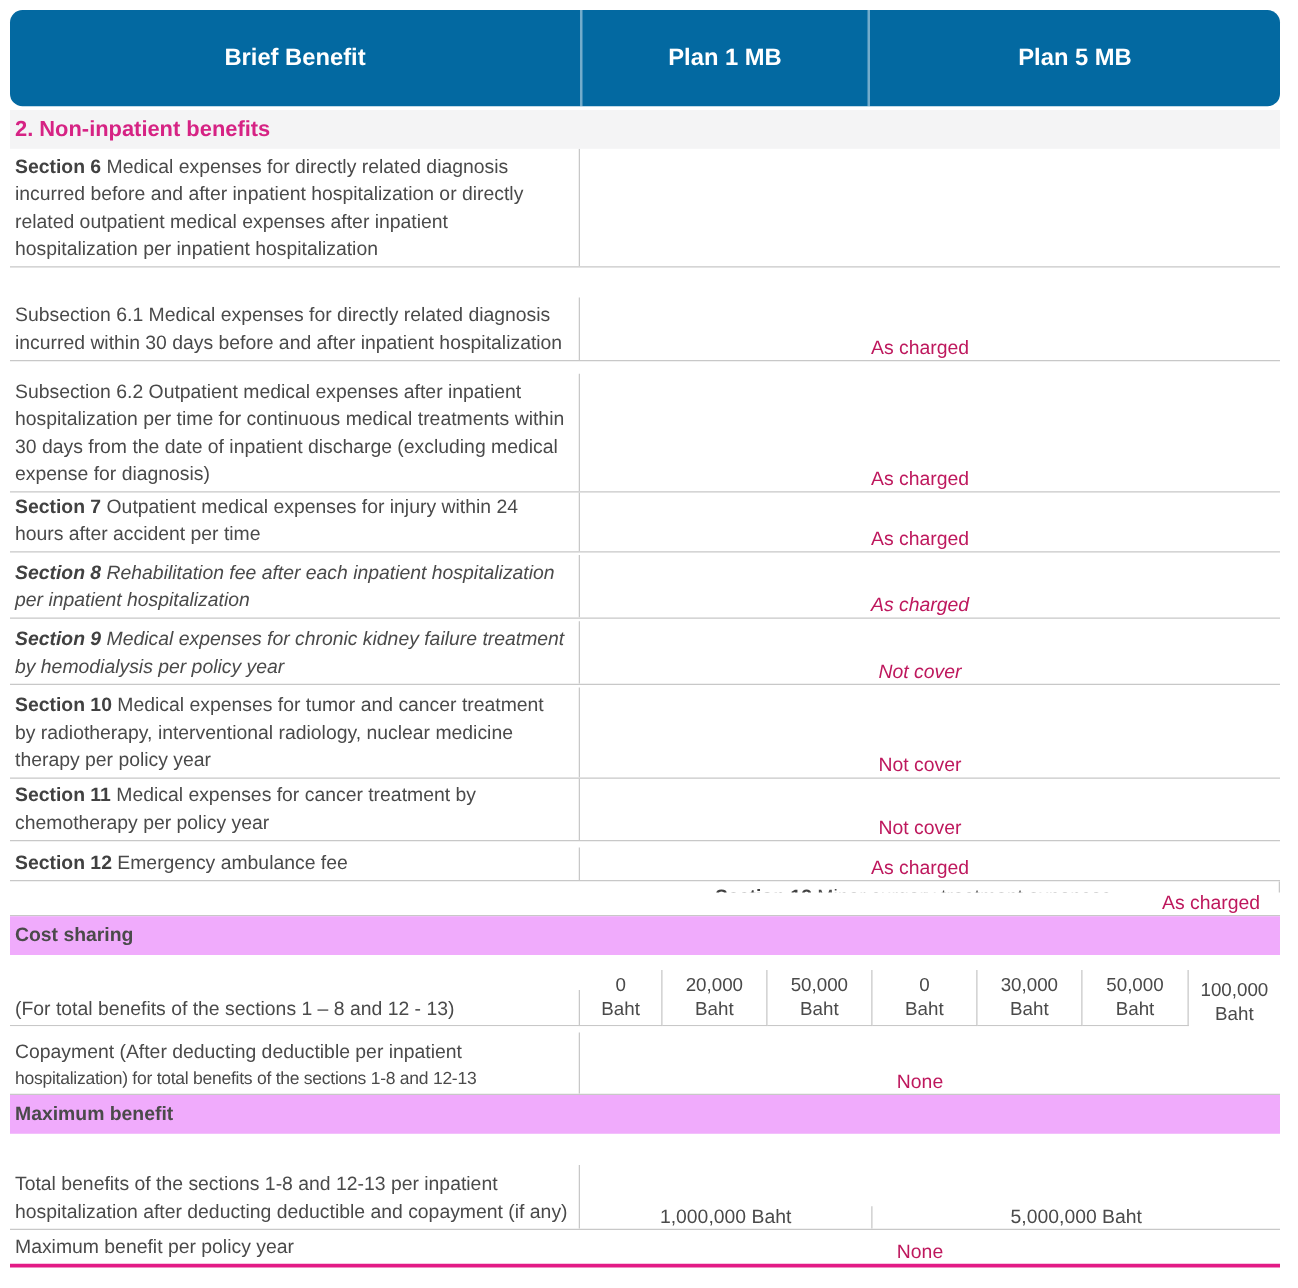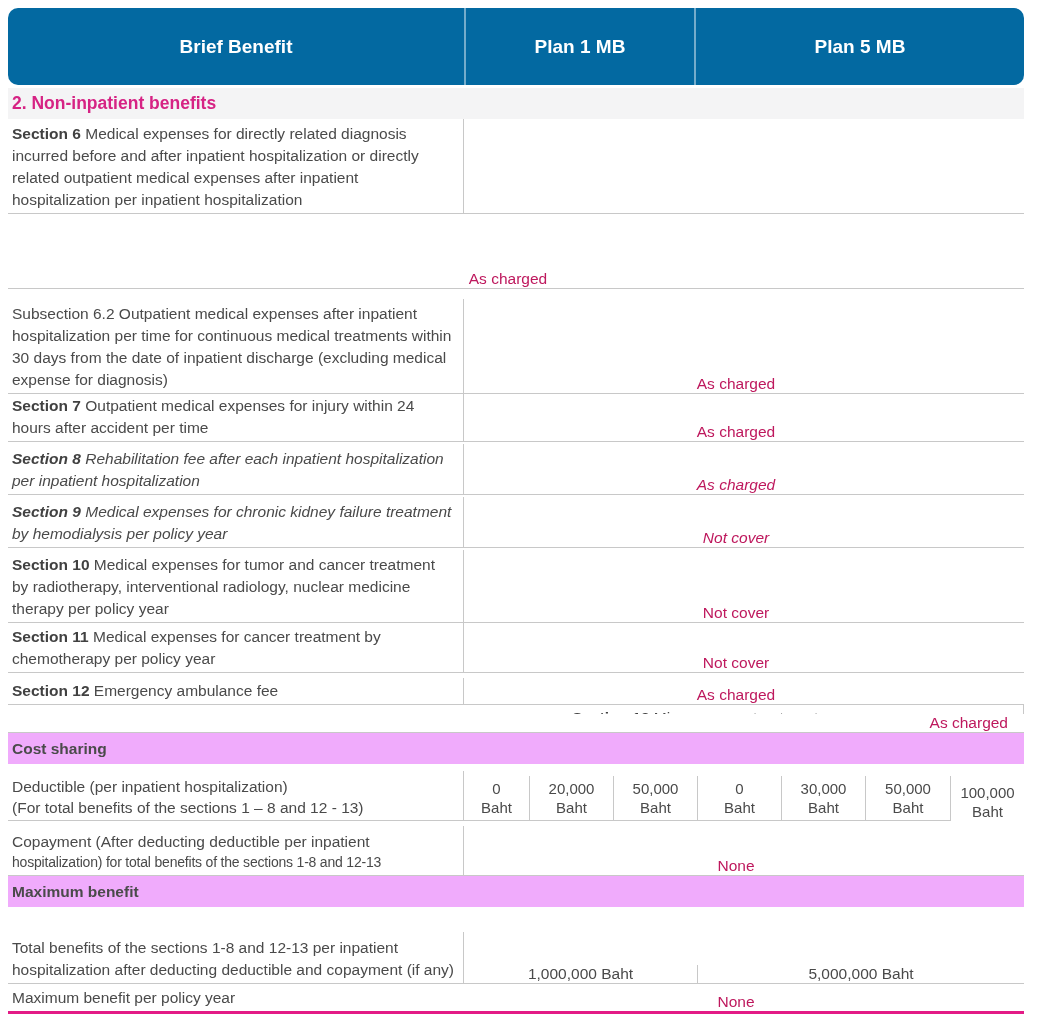--- a/index.html
+++ b/index.html
@@ -86,20 +86,21 @@
     </div>
 
     <div class="gray-band">2. Non-inpatient benefits</div>
 
     <div class="row h95">
       <div class="bcell"><span class="b">Section 6</span><span> Medical expenses for directly related diagnosis incurred before and after inpatient hospitalization or directly related outpatient medical expenses after inpatient hospitalization per inpatient hospitalization</span></div>
       <div class="vcell"></div>
     </div>
 
     <div class="row h75">
+      <div class="bcell"><span class="b"></span><span>Subsection 6.1 Medical expenses for directly related diagnosis incurred within 30 days before and after inpatient hospitalization</span></div>
       <div class="vcell">As charged</div>
     </div>
 
     <div class="row h105">
       <div class="bcell"><span class="b"></span><span>Subsection 6.2 Outpatient medical expenses after inpatient hospitalization per time for continuous medical treatments within 30 days from the date of inpatient discharge (excluding medical expense for diagnosis)</span></div>
       <div class="vcell">As charged</div>
     </div>
 
     <div class="row h48">
       <div class="bcell"><span class="b">Section 7</span><span> Outpatient medical expenses for injury within 24 hours after accident per time</span></div>
@@ -133,21 +134,20 @@
 
     <div class="row h28">
       <div class="bcell"><span class="b">Section 13</span><span> Minor surgery treatment expenses</span></div>
       <div class="vcell">As charged</div>
     </div>
 
     <div class="pink-band">Cost sharing</div>
 
     <div class="row ded">
       <div class="bcell">
-        <div>Deductible (per inpatient hospitalization)</div>
         <div>(For total benefits of the sections 1 – 8 and 12 - 13)</div>
       </div>
       <div class="dwrap">
         <div class="dcell w66">
             <span>0</span>
             <span>Baht</span>
           </div>
         <div class="dcell w84">
             <span>20,000</span>
             <span>Baht</span>

